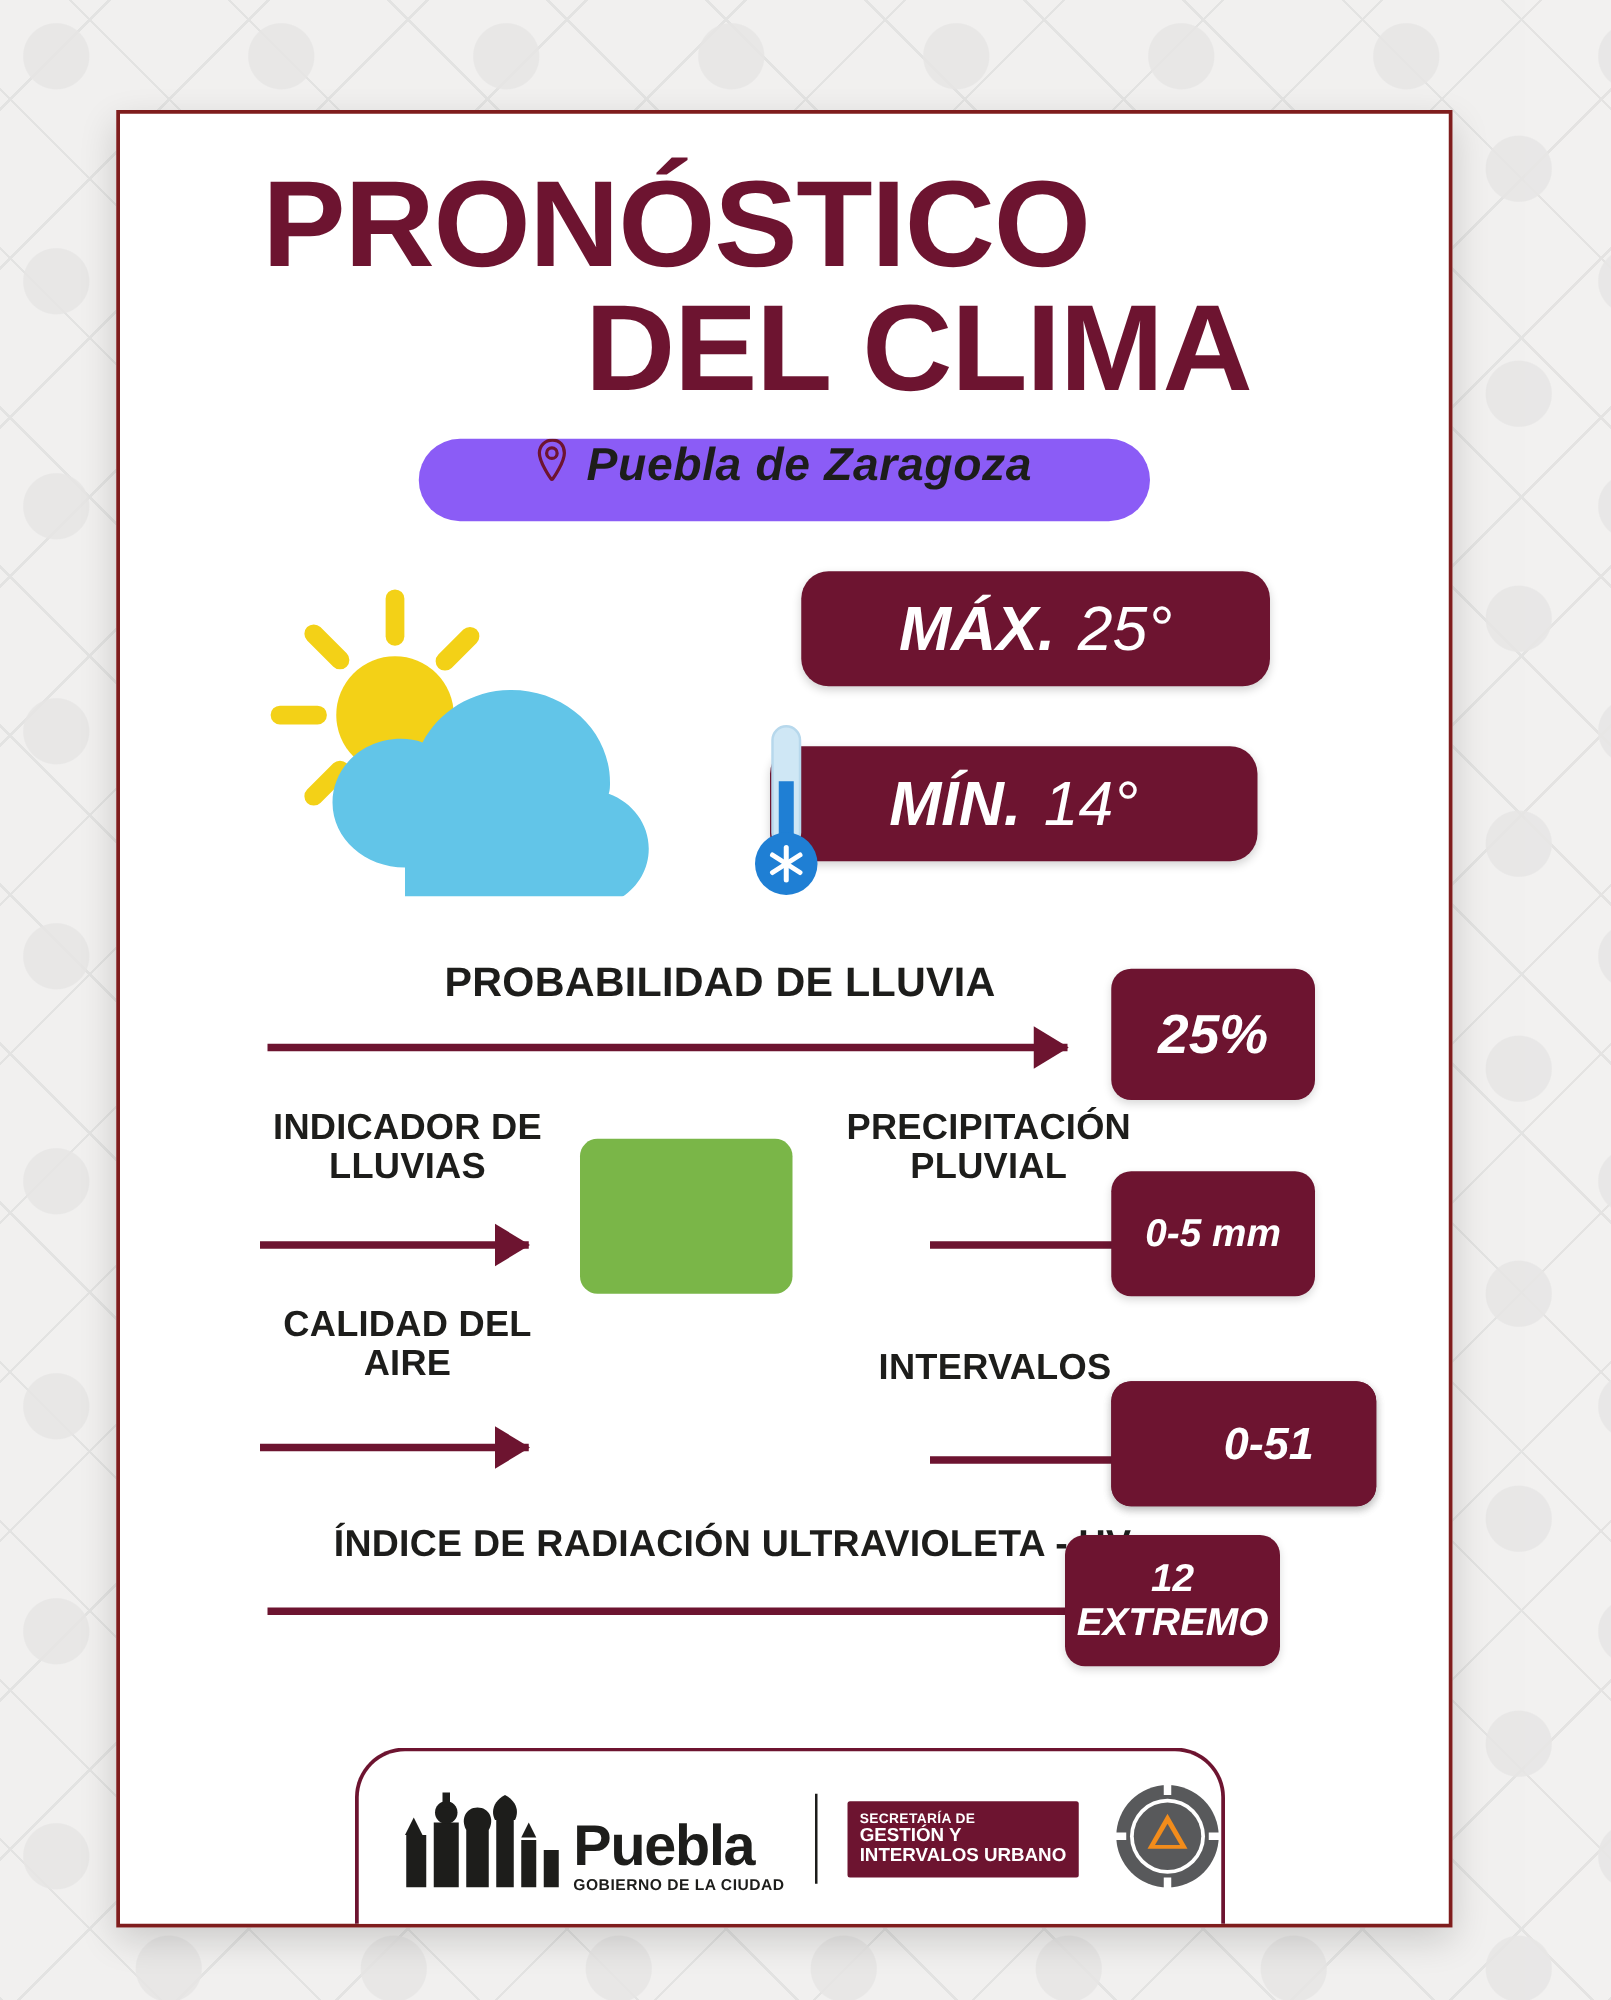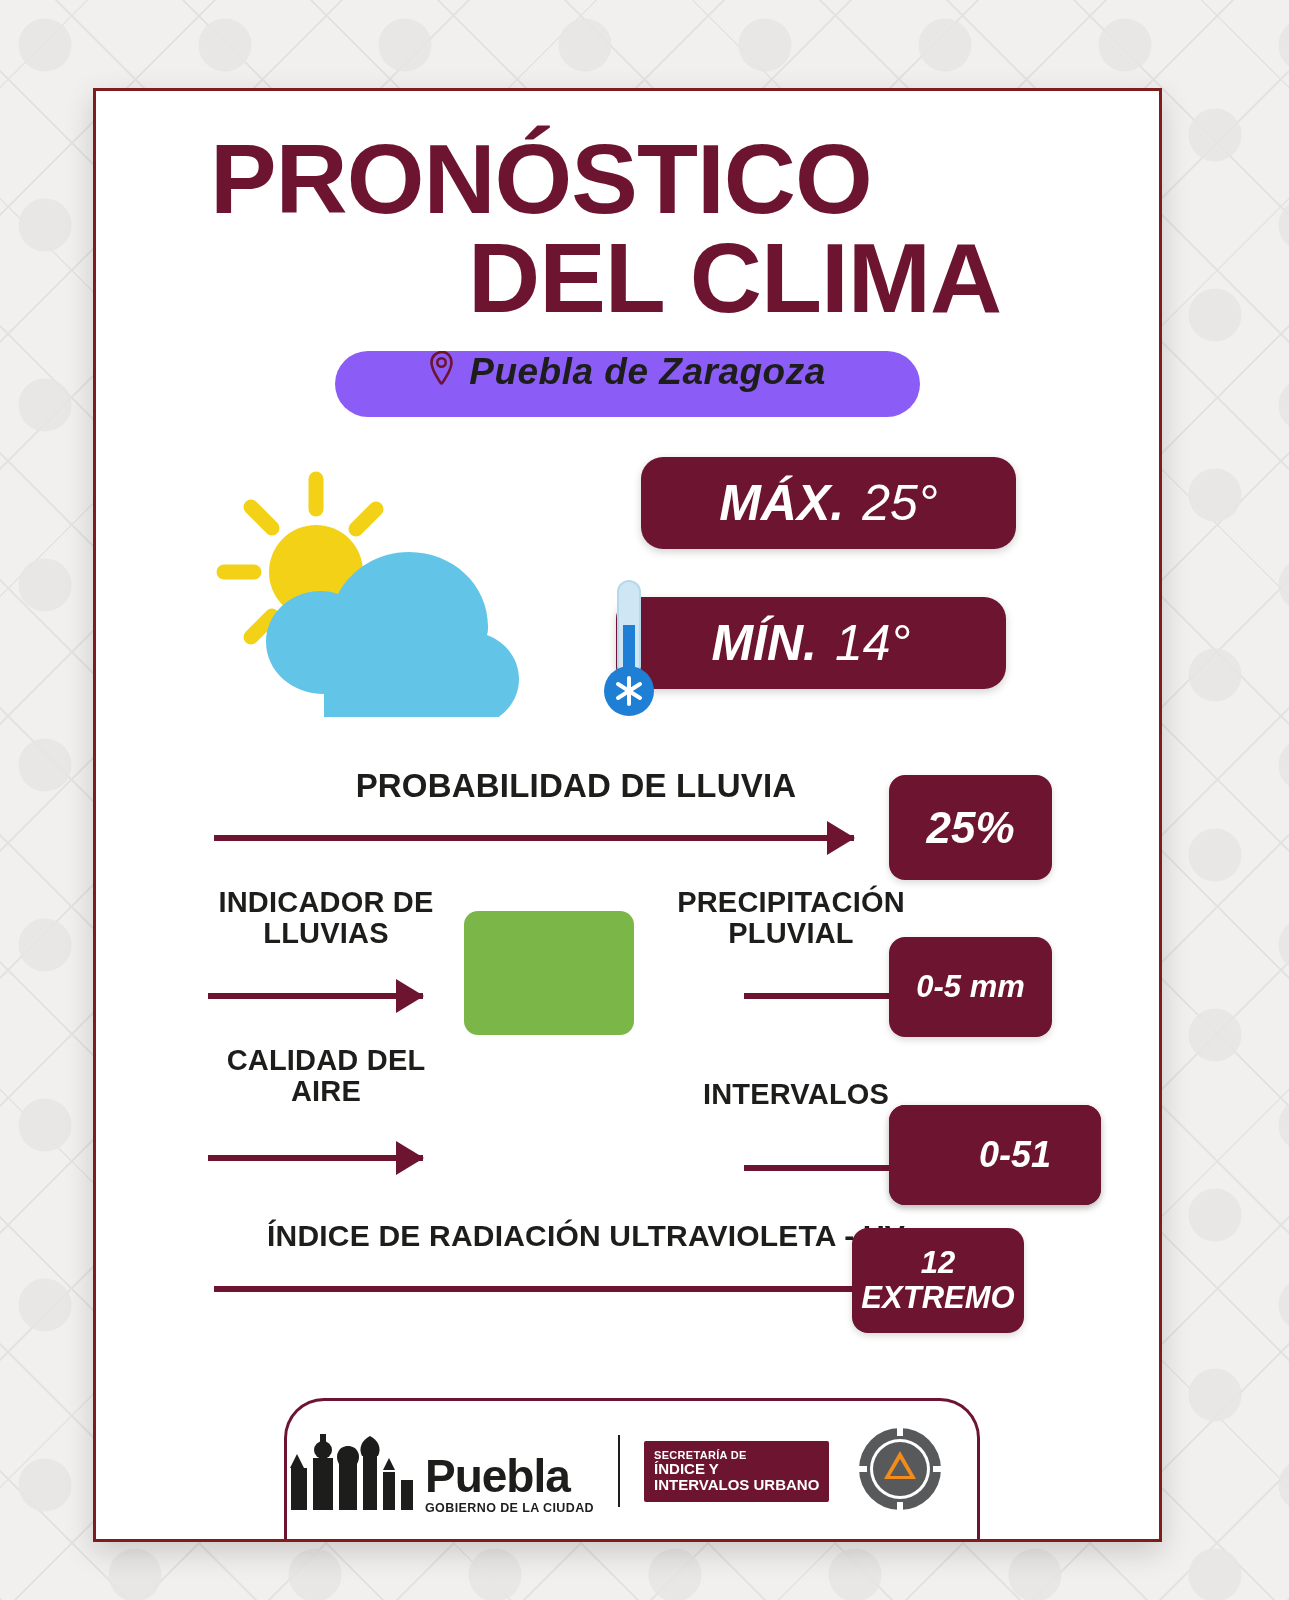--- a/index.html
+++ b/index.html
@@ -136,21 +136,21 @@
   .r4{position:relative;height:145px;}
   .r4 .lbl{position:absolute;left:140px;top:12px;width:700px;font-size:30px;}
   .r4 .line{position:absolute;left:118px;top:78px;width:740px;}
   .r4 .chip{position:absolute;left:756px;top:20px;width:172px;height:105px;font-size:31px;line-height:1.12;flex-direction:column;}
 
   
   .footer{
     position:absolute;left:188px;bottom:-2px;width:690px;height:140px;
     background:#fff;border:3px solid #6d1430;border-bottom:none;
     border-top-left-radius:40px;border-top-right-radius:40px;
-    display:flex;align-items:center;justify-content:flex-start;gap:16px;
+    display:flex;align-items:center;justify-content:flex-end;gap:16px;
   }
   .footer-inner{display:flex;align-items:center;gap:14px;}
   .puebla-logo{display:flex;align-items:flex-end;gap:8px;}
   .puebla-text{display:flex;flex-direction:column;line-height:1;}
   .puebla-word{font-size:46px;font-weight:bold;color:#1d1d1b;font-family:"Liberation Sans",sans-serif;letter-spacing:-1px;}
   .puebla-sub{font-size:12.5px;font-weight:bold;color:#1d1d1b;letter-spacing:.4px;margin-top:3px;}
   .divider{width:2px;height:72px;background:#1d1d1b;margin:0 10px;}
   .sec-badge{background:#6d1430;color:#fff;padding:8px 10px;border-radius:2px;}
   .sec-l1{font-size:11px;font-weight:bold;letter-spacing:.3px;}
   .sec-l2{font-size:15px;font-weight:bold;line-height:1.1;}
@@ -294,21 +294,21 @@
         <div class="puebla-text">
           <span class="puebla-word">Puebla</span>
           <span class="puebla-sub">GOBIERNO DE LA CIUDAD</span>
         </div>
       </div>
 
       <div class="divider"></div>
 
       <div class="sec-badge">
         <div class="sec-l1">SECRETARÍA DE</div>
-        <div class="sec-l2">ÍNDICE Y</div>
+        <div class="sec-l2">GESTIÓN Y</div>
         <div class="sec-l2">INTERVALOS URBANO</div>
       </div>
 
       <span class="pc-logo">
         <svg width="86" height="86" viewBox="0 0 86 86">
           <circle cx="43" cy="43" r="41" fill="#58595b"></circle>
           <circle cx="43" cy="43" r="30" fill="#ffffff"></circle>
           <circle cx="43" cy="43" r="27" fill="#58595b"></circle>
           <path d="M43 25l16 28H27z" fill="#f28c1b"></path>
           <path d="M43 33l10 17H33z" fill="#58595b"></path>

